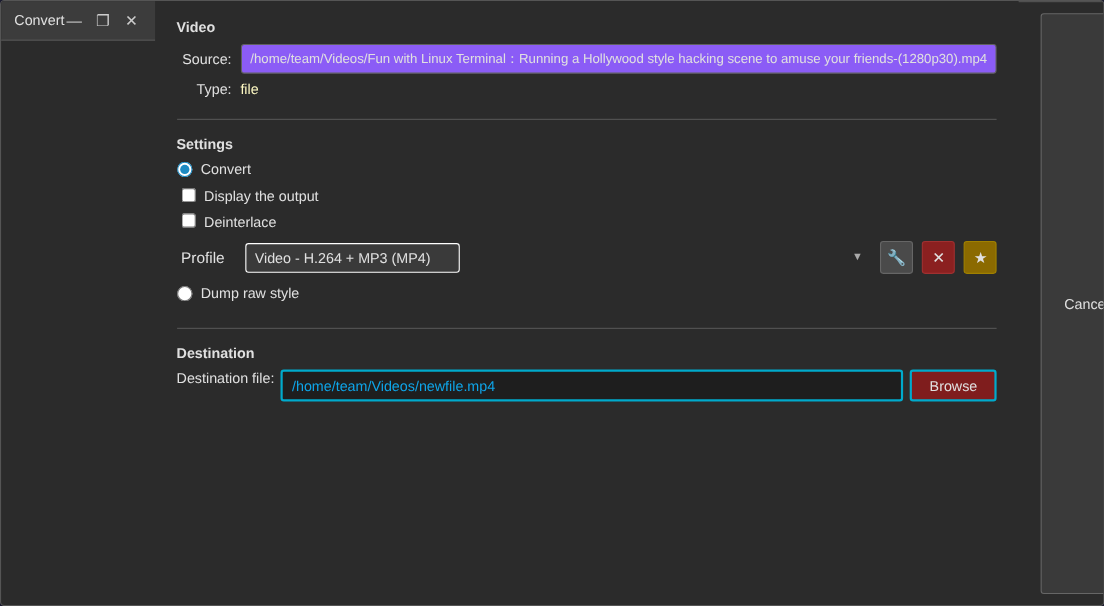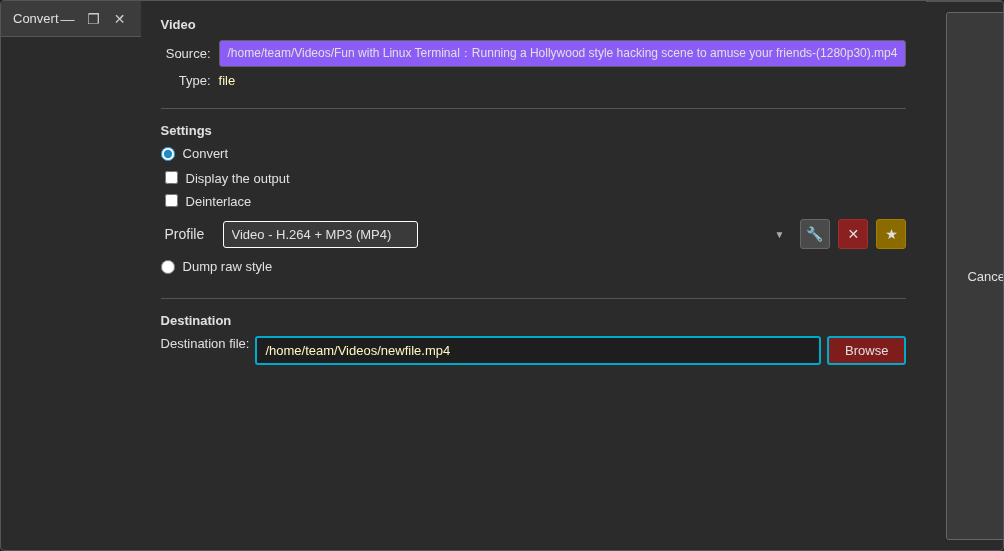--- a/index.html
+++ b/index.html
@@ -243,21 +243,21 @@
       font-size: 13px;
       white-space: nowrap;
     }
 
     .dest-input {
       flex: 1;
       background: #1e1e1e;
       border: 2px solid #00aacc;
       border-radius: 3px;
       padding: 5px 8px;
-      color: #fef9c3;
+      color: #0ea5e9;
       font-size: 13px;
     }
 
     .browse-btn {
       padding: 5px 16px;
       background: #7f1d1d;
       border: 2px solid #00aacc;
       border-radius: 3px;
       color: #e0e0e0;
       cursor: pointer;

